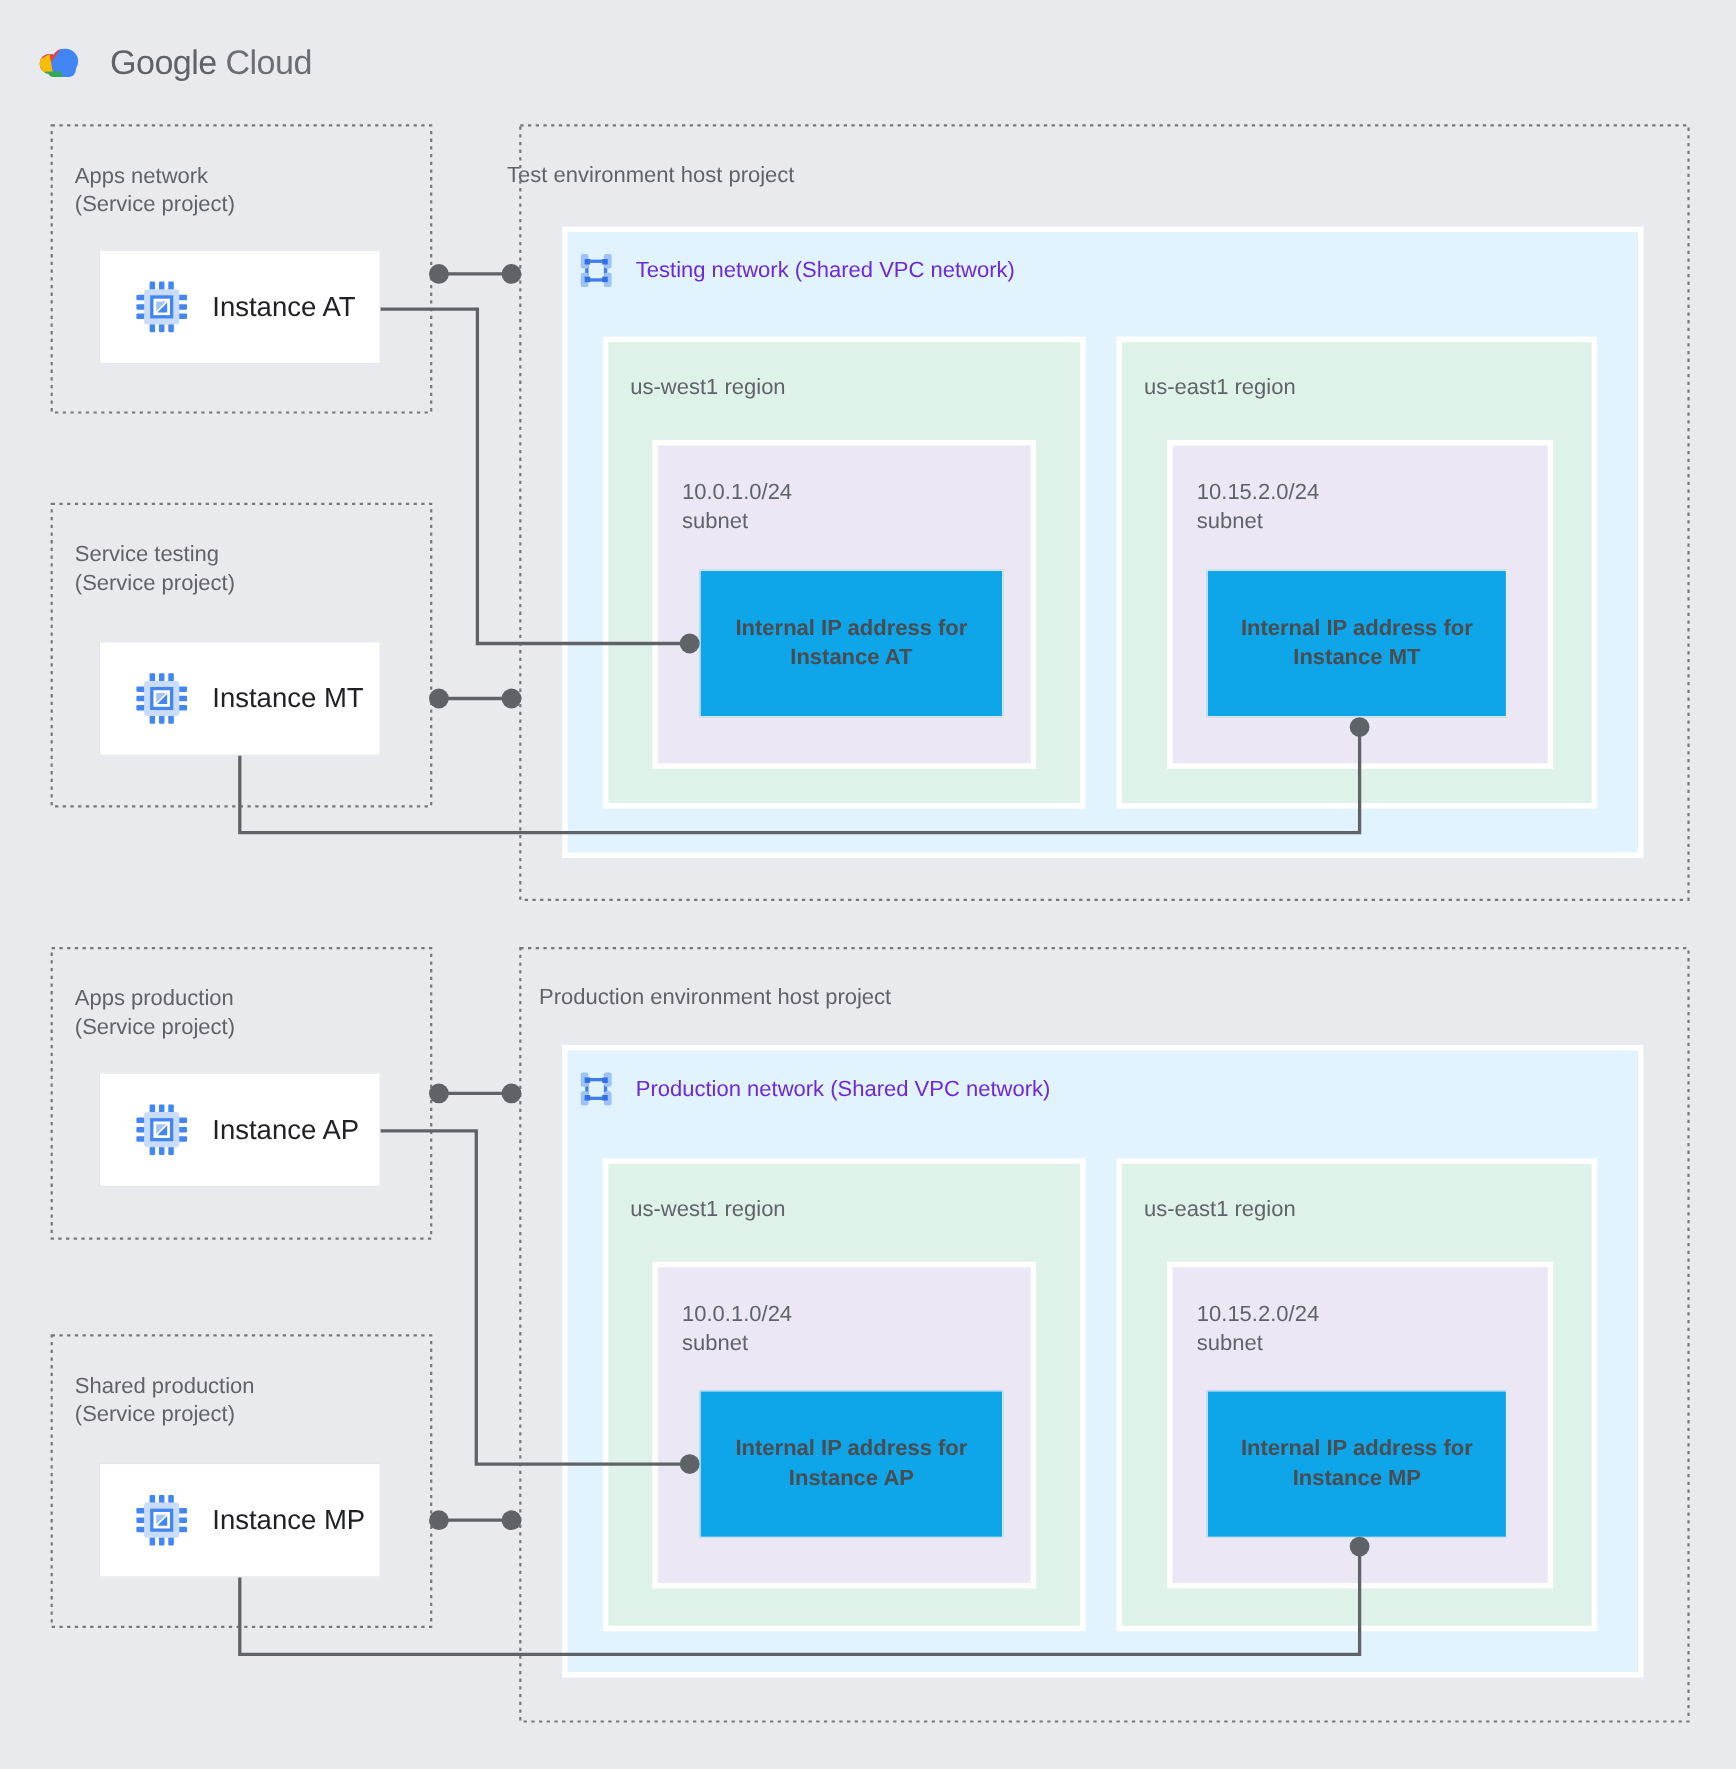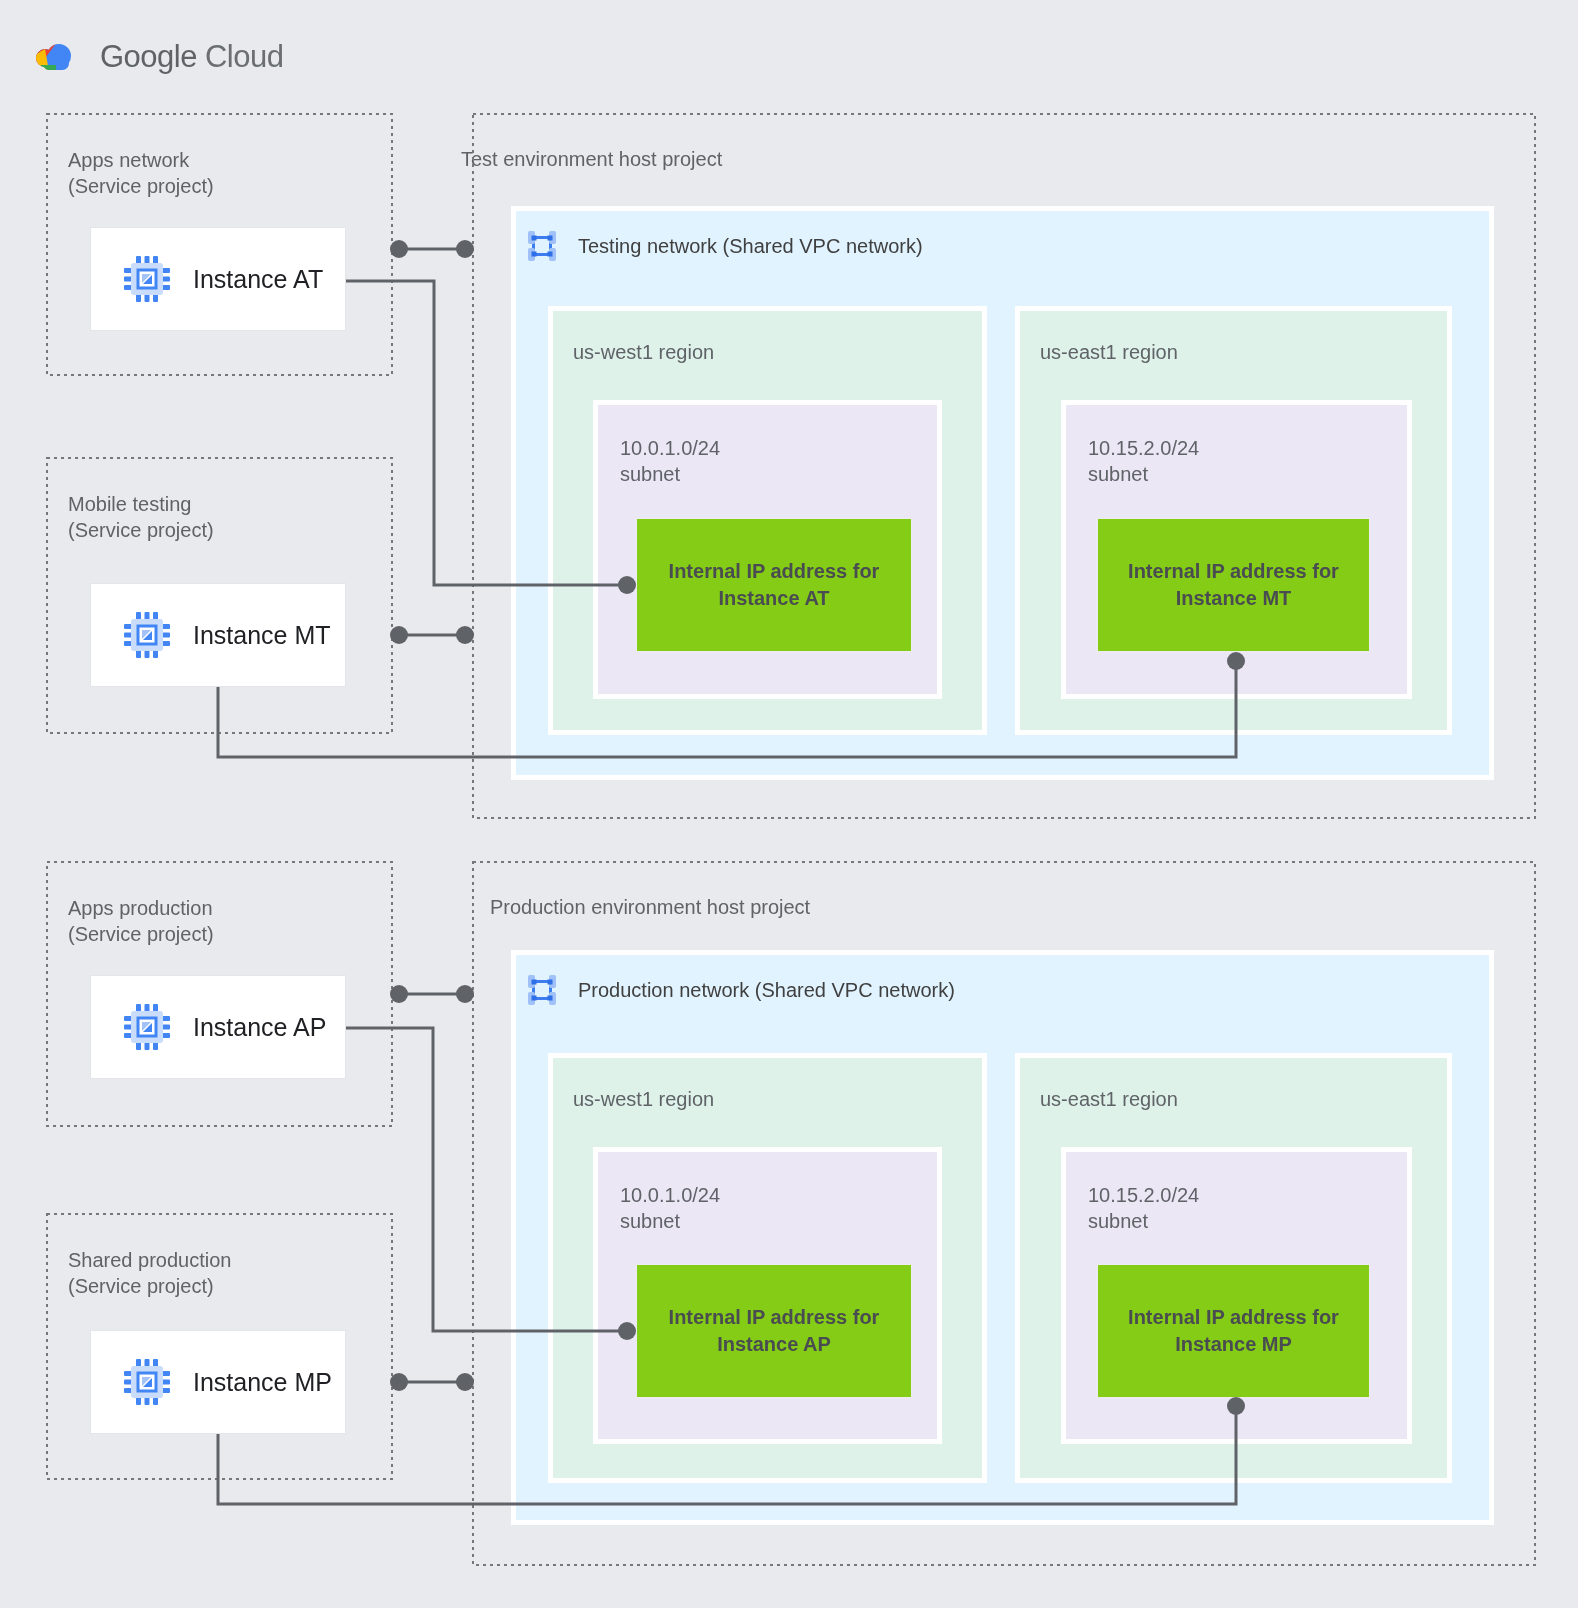--- a/index.html
+++ b/index.html
@@ -8,32 +8,32 @@
   .abs { position:absolute; box-sizing:border-box; }
 
   
   .logo { display:flex; align-items:center; gap:12px; }
   .logo-word { font-size:31px; color:#5F6368; letter-spacing:-0.5px; }
   .logo-word .g1 { font-weight:500; }
   .logo-word .g2 { font-weight:400; margin-left:8px; color:#6B6F73; }
 
   
   .lbl { color:#5F6368; font-size:20px; line-height:26px; }
-  .net-lbl { color:#404040; font-size:20px; line-height:24px; }
+  .net-lbl { color:#6d28d9; font-size:20px; line-height:24px; }
 
   
   .net    { background:#E1F3FE; box-shadow:0 0 0 5px #FFFFFF; }
   .region { background:#DFF2EA; box-shadow:0 0 0 5px #FFFFFF; }
   .subnet { background:#ECE7F5; box-shadow:0 0 0 5px #FFFFFF; }
 
   
   .card { background:#FFFFFF; border:1px solid #E3E5E8; display:flex; align-items:center; }
   .card .chip { margin-left:32px; width:48px; height:48px; }
   .card .iname { margin-left:22px; font-size:25px; color:#202124; }
-  .ip-card { background:#84cc16; border:1px solid #EDEDEF; display:flex; flex-direction:column;
+  .ip-card { background:#0ea5e9; border:1px solid #EDEDEF; display:flex; flex-direction:column;
              align-items:center; justify-content:center; text-align:center; }
   .ip-card div { font-size:20px; line-height:27px; font-weight:bold; color:#494C50; }
 
   svg.overlay { position:absolute; left:0; top:0; pointer-events:none; z-index:50; }
 </style>
 </head>
 <body>
 
 <div id="stage">
 
@@ -55,21 +55,21 @@
       </g>
     </svg>
     <div class="logo-word"><span class="g1">Google</span><span class="g2">Cloud</span></div>
   </div>
 
   <div class="abs lbl" style="left:68px;top:147px;">
     <div>Apps network</div>
     <div>(Service project)</div>
   </div>
   <div class="abs lbl" style="left:68px;top:491px;">
-    <div>Mobile testing</div>
+    <div>Service testing</div>
     <div>(Service project)</div>
   </div>
 
   <div class="abs lbl" style="left:461px;top:146px;">Test environment host project</div>
 
   <div class="abs net" style="left:516px;top:211px;width:973px;height:564px;"></div>
   <div class="abs" style="left:524px;top:228px;width:36px;height:36px;">
     <svg width="36" height="36" viewBox="0 0 36 36">
       <rect x="9.5" y="9.5" width="17" height="17" fill="none" stroke="#3D7DF0" stroke-width="3"></rect>
       <g fill="#9FC1F7">

